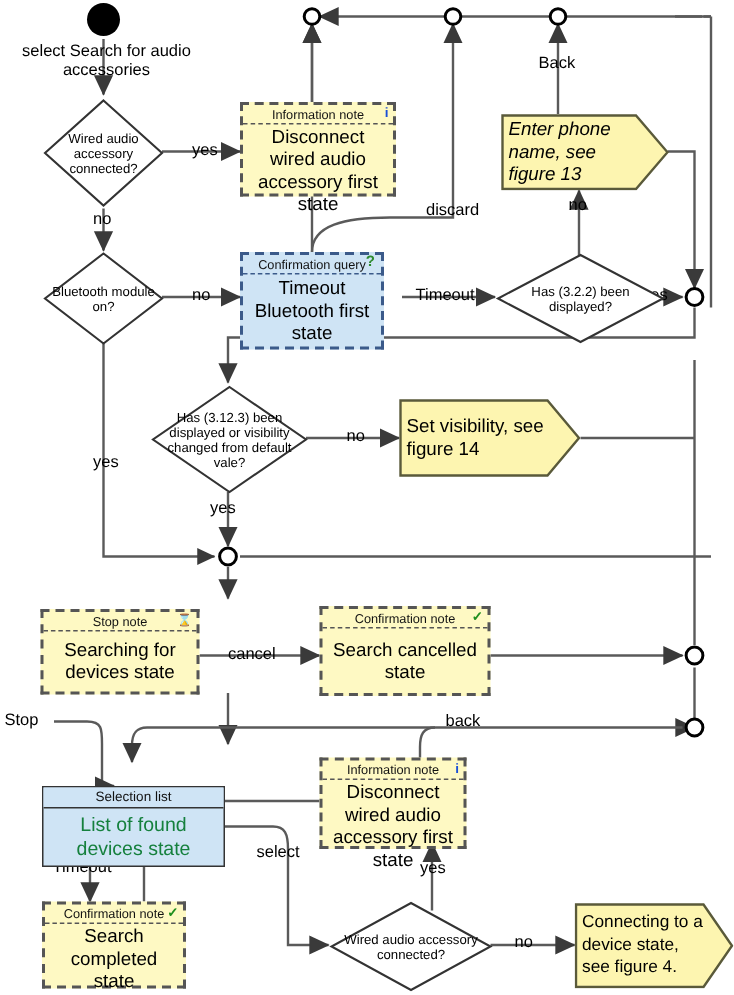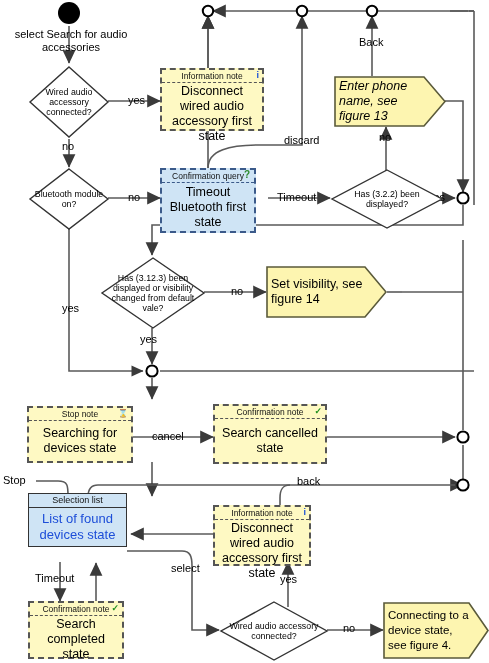--- a/index.html
+++ b/index.html
@@ -56,21 +56,21 @@
     background:#cfe4f5;
     display:flex;flex-direction:column;
   }
   .sel .hdr{
     font-size:9px;color:#111;text-align:center;
     border-bottom:1.5px solid #333;padding:1px 2px;line-height:11px;
     background:#cfe4f5;white-space:nowrap;
   }
   .sel .bdy{
     flex:1;display:flex;align-items:center;justify-content:center;
-    text-align:center;font-size:13px;color:#1d4ed8;line-height:16px;padding:1px 3px;
+    text-align:center;font-size:13px;color:#15803d;line-height:16px;padding:1px 3px;
   }
 
   
   .hexwrap{position:absolute;}
   .hexwrap .hx{position:absolute;left:0;top:0;width:100%;height:100%;}
   .hexwrap .tx{
     position:absolute;left:5px;top:0;right:22px;bottom:0;
     display:flex;align-items:center;
     font-size:12.5px;line-height:15px;color:#000;text-align:left;
   }
@@ -297,21 +297,21 @@
   </div>
 
   <div class="node note" style="left:28px;top:601px;width:96px;height:58px;">
     <div class="hdr">
       <span>Confirmation note</span>
       <span class="ic" style="color:#1f8f1f;">✓</span>
     </div>
     <div class="bdy">Search completed state</div>
   </div>
 
-  <div class="node sel" style="left:28px;top:493px;width:99px;height:54px;">
+  <div class="node sel" style="left:28px;top:524px;width:122px;height:54px;">
     <div class="hdr">Selection list</div>
     <div class="bdy">List of found devices state</div>
   </div>
 
   <div class="hexwrap" style="left:334px;top:76px;width:112px;height:51px;font-style:italic;">
     <svg class="hx" viewBox="0 0 112 51" preserveAspectRatio="none">
       <polygon points="1,1 90,1 111,25.5 90,50 1,50" fill="#fdf5b0" stroke="#5a5a3a" stroke-width="1.6"></polygon>
     </svg>
     <div class="tx">Enter phone name, see figure 13</div>
   </div>

